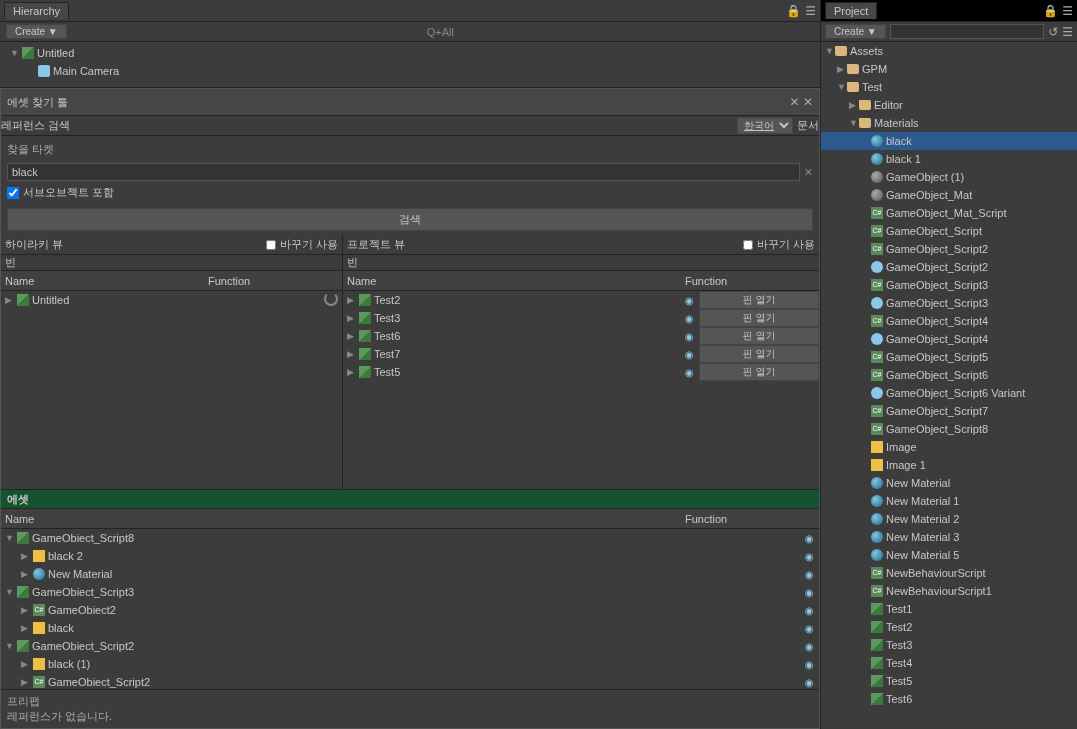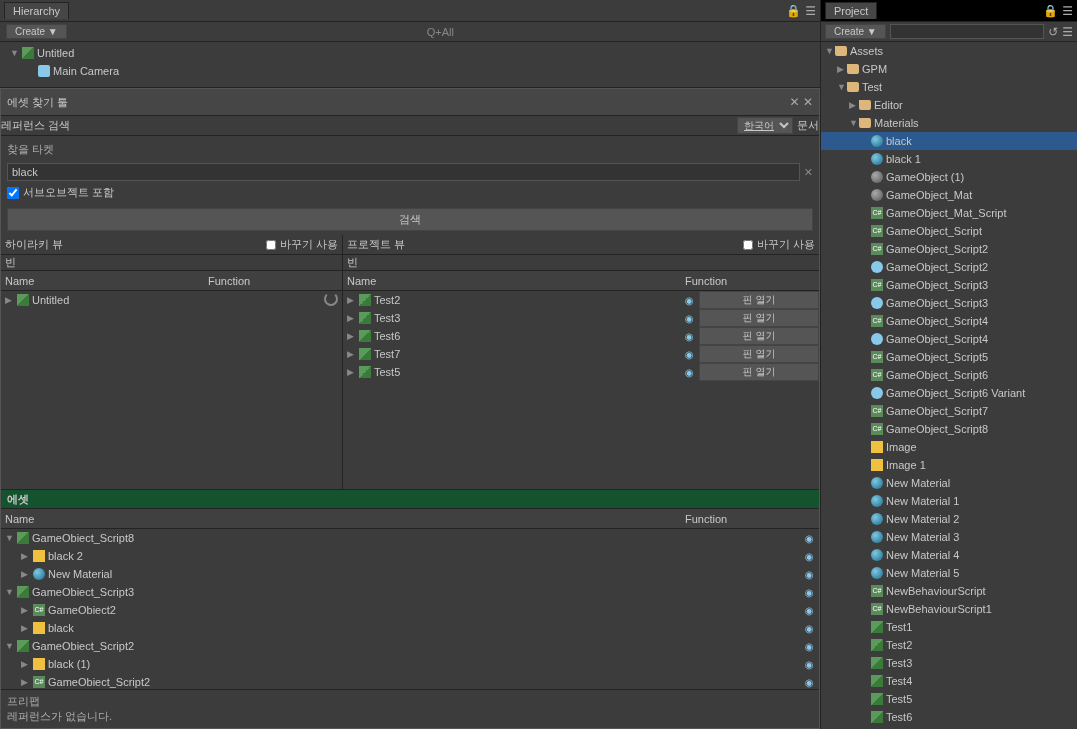--- a/index.html
+++ b/index.html
@@ -917,25 +917,20 @@
         <span class="mat-ball"></span>
         <span class="proj-label">New Material 2</span>
       </div>
 
       <div class="proj-item indent-3">
         <span class="proj-arrow"></span>
         <span class="mat-ball"></span>
         <span class="proj-label">New Material 3</span>
       </div>
 
-      <div class="proj-item indent-3">
-        <span class="proj-arrow"></span>
-        <span class="mat-ball"></span>
-        <span class="proj-label">New Material 4</span>
-      </div>
 
       <div class="proj-item indent-3">
         <span class="proj-arrow"></span>
         <span class="mat-ball"></span>
         <span class="proj-label">New Material 5</span>
       </div>
 
       <div class="proj-item indent-3">
         <span class="proj-arrow"></span>
         <span class="cs-icon">C#</span>

